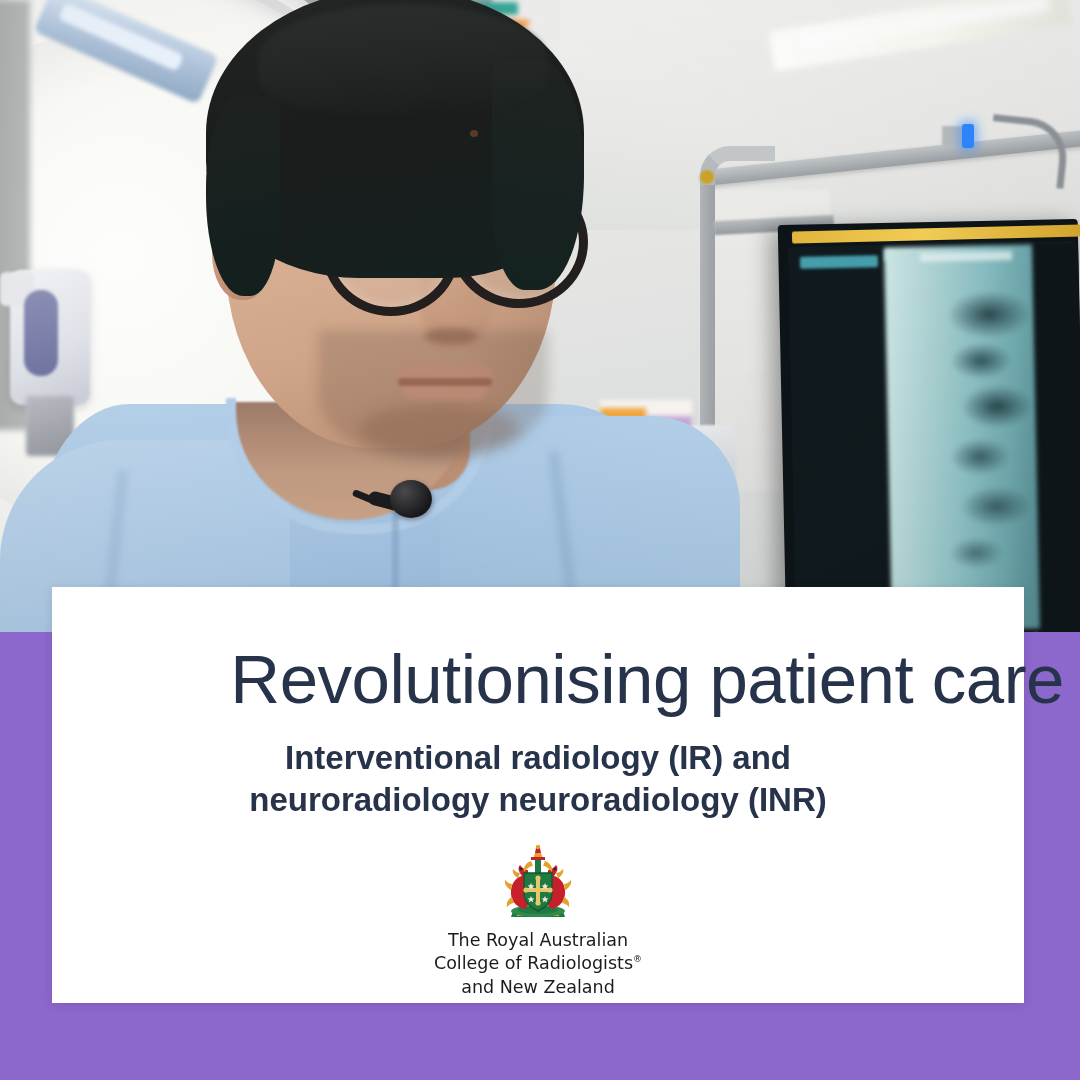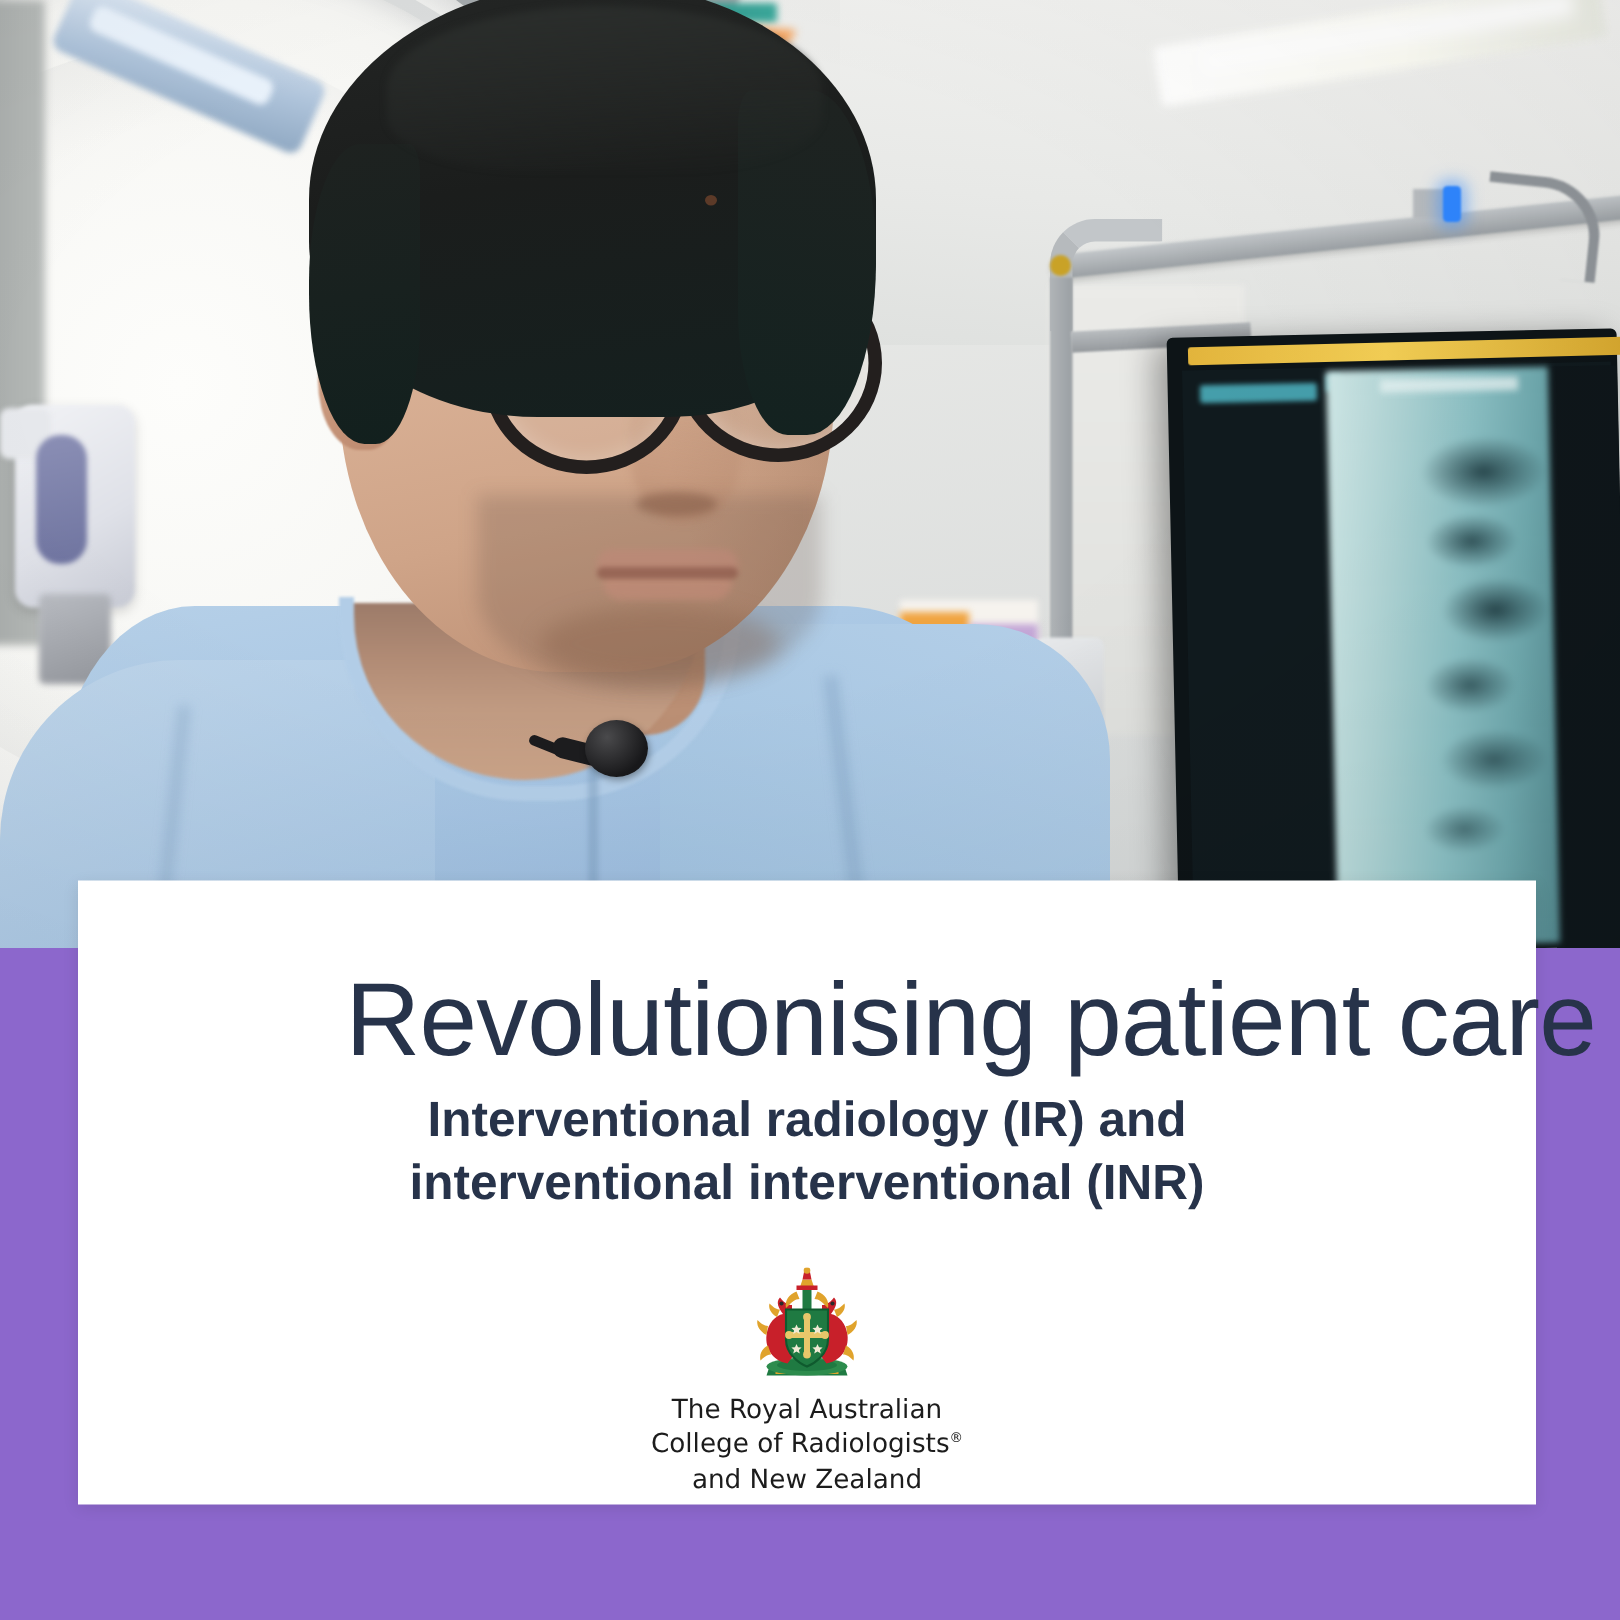--- a/index.html
+++ b/index.html
@@ -228,21 +228,21 @@
   
   .soft{left:0;top:0;width:1080px;height:632px;
      background:radial-gradient(ellipse at 38% 40%,rgba(255,255,255,0) 40%,rgba(0,0,0,.06) 100%);}
 
   
   #card{position:absolute;left:52px;top:587px;width:972px;height:416px;background:#ffffff;
         box-shadow:0 2px 10px rgba(0,0,0,.10);}
   .title{position:absolute;left:0;top:58px;width:972px;text-align:right;
      font-size:69px;font-weight:400;color:#27334a;letter-spacing:-.5px;line-height:1;
      font-family:"Liberation Sans","DejaVu Sans",sans-serif;margin-left:40px;}
-  .subtitle{position:absolute;left:0;top:138px;width:972px;text-align:center;
+  .subtitle{position:absolute;left:0;top:150px;width:972px;text-align:center;
      font-size:33px;font-weight:700;color:#27334a;line-height:1.26;}
 
   
   .logo{position:absolute;left:0;top:258px;width:972px;text-align:center;}
   .crest{display:block;margin:0 auto;}
   .logo-text{margin-top:6px;font-size:17.5px;line-height:1.33;color:#1c1c1c;font-weight:400;
      font-family:"DejaVu Sans","Liberation Sans",sans-serif;}
   .logo-text sup{font-size:9px;vertical-align:super;}
 
   
@@ -353,21 +353,21 @@
 
     <div class="soft"></div>
   </div>
 
   <div id="card">
 
     <div class="title">Revolutionising patient care</div>
 
     <div class="subtitle">
       <div>Interventional radiology (IR) and</div>
-      <div>interventional interventional (INR)</div>
+      <div>neuroradiology neuroradiology (INR)</div>
     </div>
 
     <div class="logo">
 
       <svg class="crest" width="86" height="78" viewBox="0 0 86 78">
 
         <path d="M18 66 L68 66 L70 72 L16 72 Z" fill="#1f7a42"></path>
         <rect x="22" y="66.5" width="42" height="4.5" fill="#e0a32c"></rect>
         <rect x="24" y="67.5" width="38" height="2.5" fill="#7a5a18"></rect>
 

